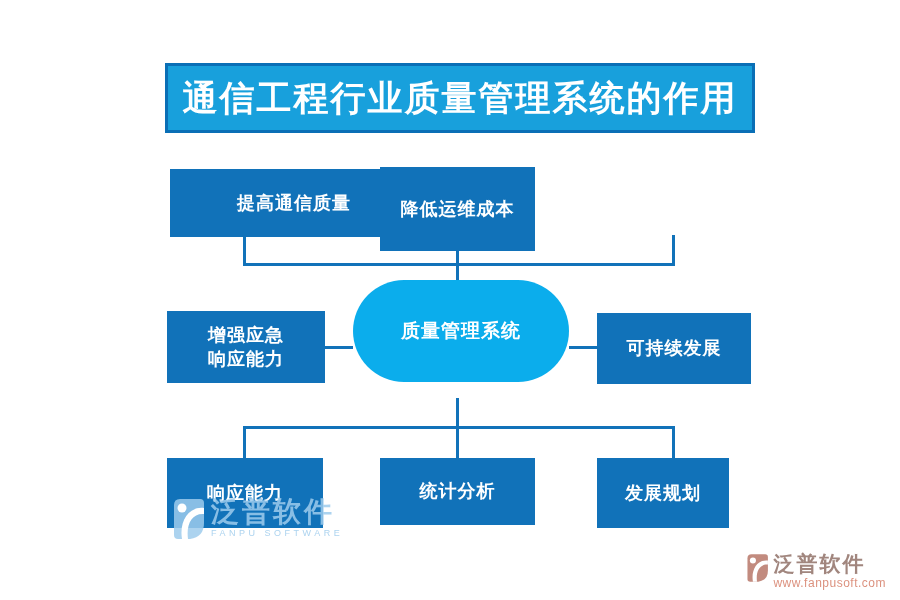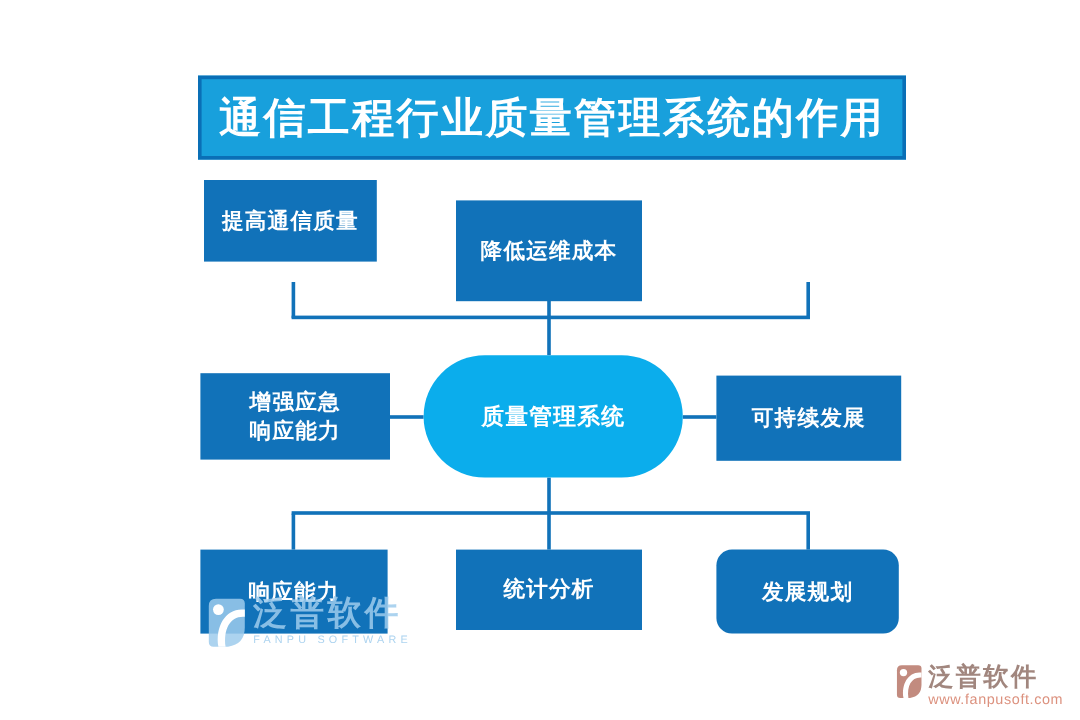--- a/index.html
+++ b/index.html
@@ -12,21 +12,21 @@
     background:#18a0dc;border:3px solid #0a6fb6;
     display:flex;align-items:center;justify-content:center;
     color:#ffffff;font-size:35px;font-weight:bold;letter-spacing:2px;
   }
   .node{
     position:absolute;background:#1172b9;color:#ffffff;
     display:flex;flex-direction:column;align-items:center;justify-content:center;
     font-size:18px;font-weight:bold;letter-spacing:1px;text-align:center;line-height:1.35;
   }
   .pill{
-    position:absolute;left:353px;top:296px;width:216px;height:102px;
+    position:absolute;left:353px;top:280px;width:216px;height:102px;
     background:#0badec;border-radius:51px;
     display:flex;align-items:center;justify-content:center;
     color:#ffffff;font-size:19px;font-weight:bold;letter-spacing:1px;
   }
   .line{position:absolute;background:#1172b9;}
   .line.v{width:3px;}
   .line.h{height:3px;}
   
   .watermark{
     position:absolute;left:170px;top:497px;display:flex;align-items:flex-start;gap:5px;
@@ -57,21 +57,21 @@
 
   <div class="line h" style="left:325px;top:346px;width:28px;"></div>
   <div class="line h" style="left:569px;top:346px;width:28px;"></div>
 
   <div class="line v" style="left:456px;top:398px;height:30px;"></div>
   <div class="line h" style="left:243px;top:426px;width:432px;"></div>
   <div class="line v" style="left:243px;top:428px;height:30px;"></div>
   <div class="line v" style="left:456px;top:428px;height:30px;"></div>
   <div class="line v" style="left:672px;top:428px;height:30px;"></div>
 
-  <div class="node" style="left:170px;top:150px;width:144px;height:68px;">
+  <div class="node" style="left:170px;top:169px;width:176px;height:68px;padding-left:36px;">
     <span>提高通信质量</span>
   </div>
   <div class="node" style="left:380px;top:167px;width:155px;height:84px;">
     <span>降低运维成本</span>
   </div>
 
   <div class="node" style="left:167px;top:311px;width:158px;height:72px;">
     <span>增强应急</span>
     <span>响应能力</span>
   </div>
@@ -83,21 +83,21 @@
   <div class="node" style="left:597px;top:313px;width:154px;height:71px;">
     <span>可持续发展</span>
   </div>
 
   <div class="node" style="left:167px;top:458px;width:156px;height:70px;">
     <span>响应能力</span>
   </div>
   <div class="node" style="left:380px;top:458px;width:155px;height:67px;">
     <span>统计分析</span>
   </div>
-  <div class="node" style="left:597px;top:458px;width:152px;height:70px;border-radius:13px;">
+  <div class="node" style="left:597px;top:458px;width:132px;height:70px;">
     <span>发展规划</span>
   </div>
 
   <div class="watermark">
     <span>
       <svg width="36" height="44" viewBox="0 0 36 44" aria-hidden="true">
         <path d="M4 8 Q4 2 10 2 L30 2 Q34 2 34 6 L34 26 Q34 40 20 42 L8 42 Q4 42 4 38 Z" fill="rgba(158,203,236,0.85)"></path>
         <path d="M12 42 C9 24 19 9 34 11 L34 17 C22 16 16 27 18 42 Z" fill="#ffffff"></path>
         <circle cx="12" cy="11" r="4.5" fill="#ffffff"></circle>
       </svg>

